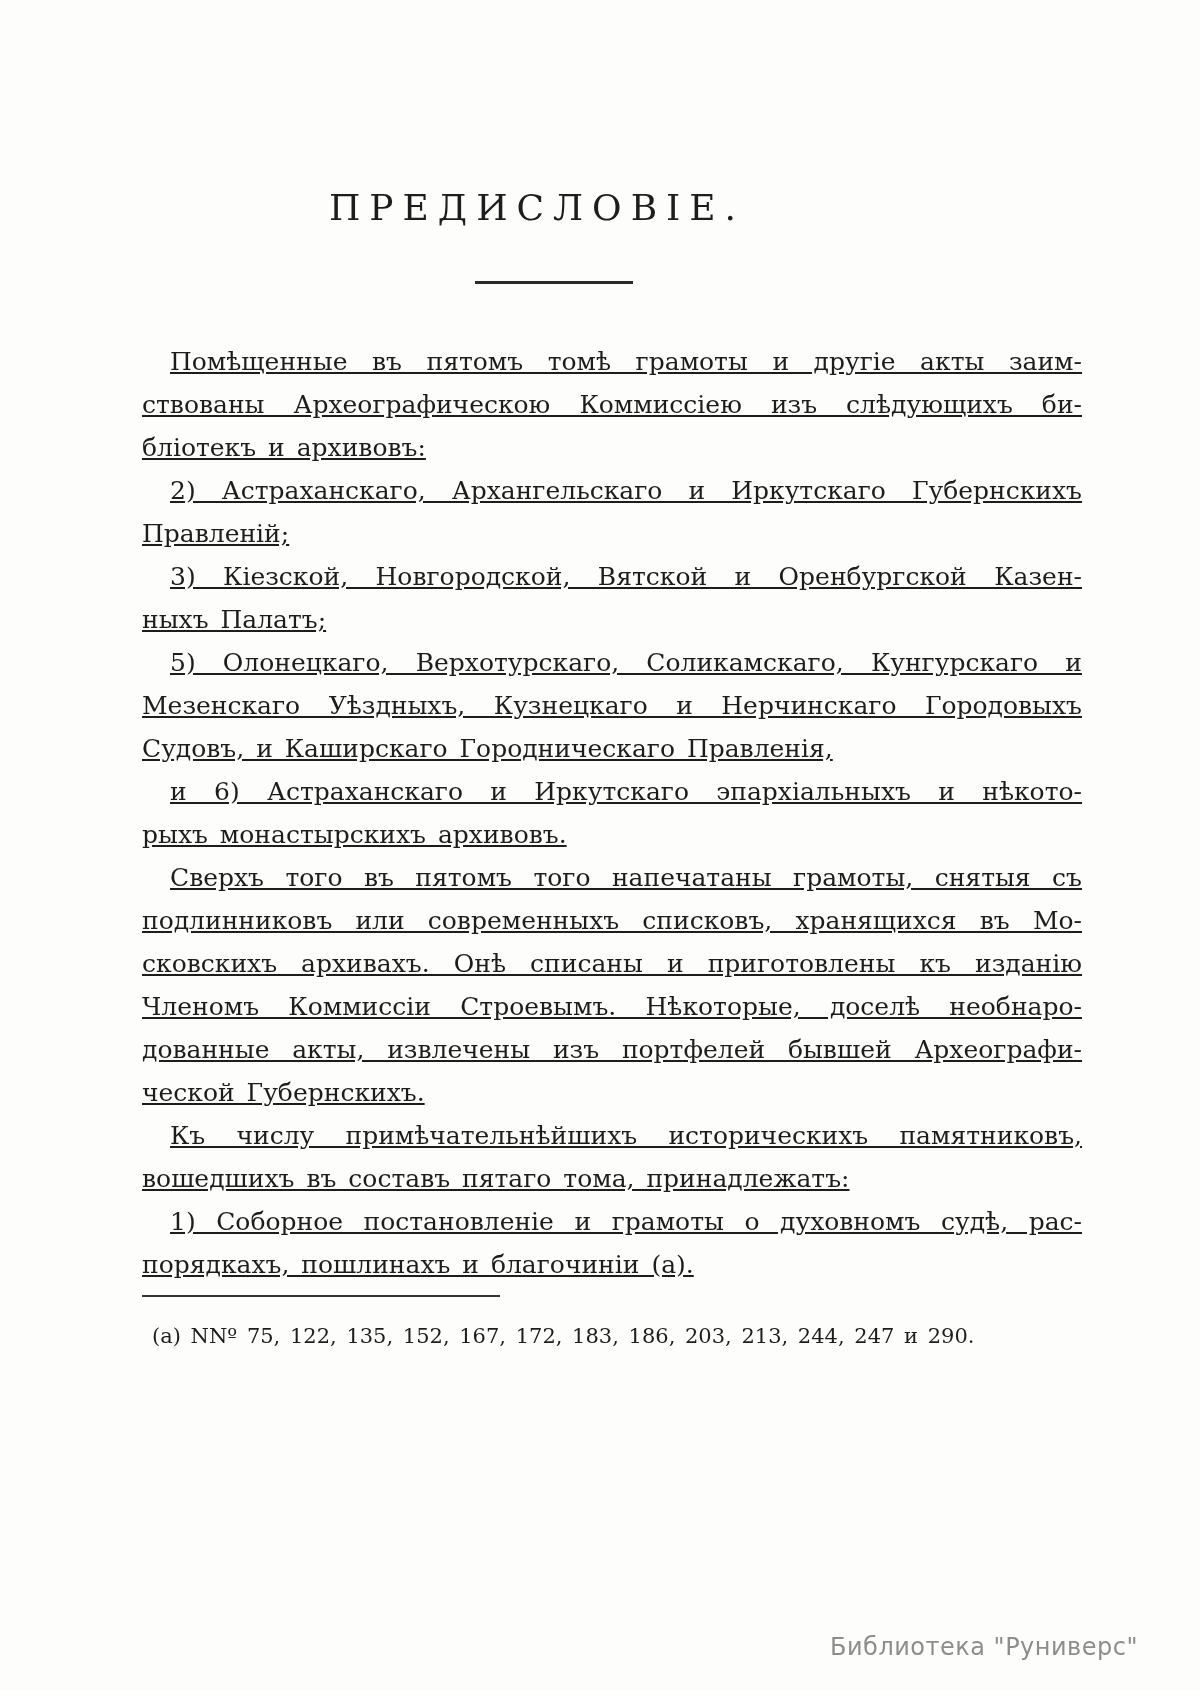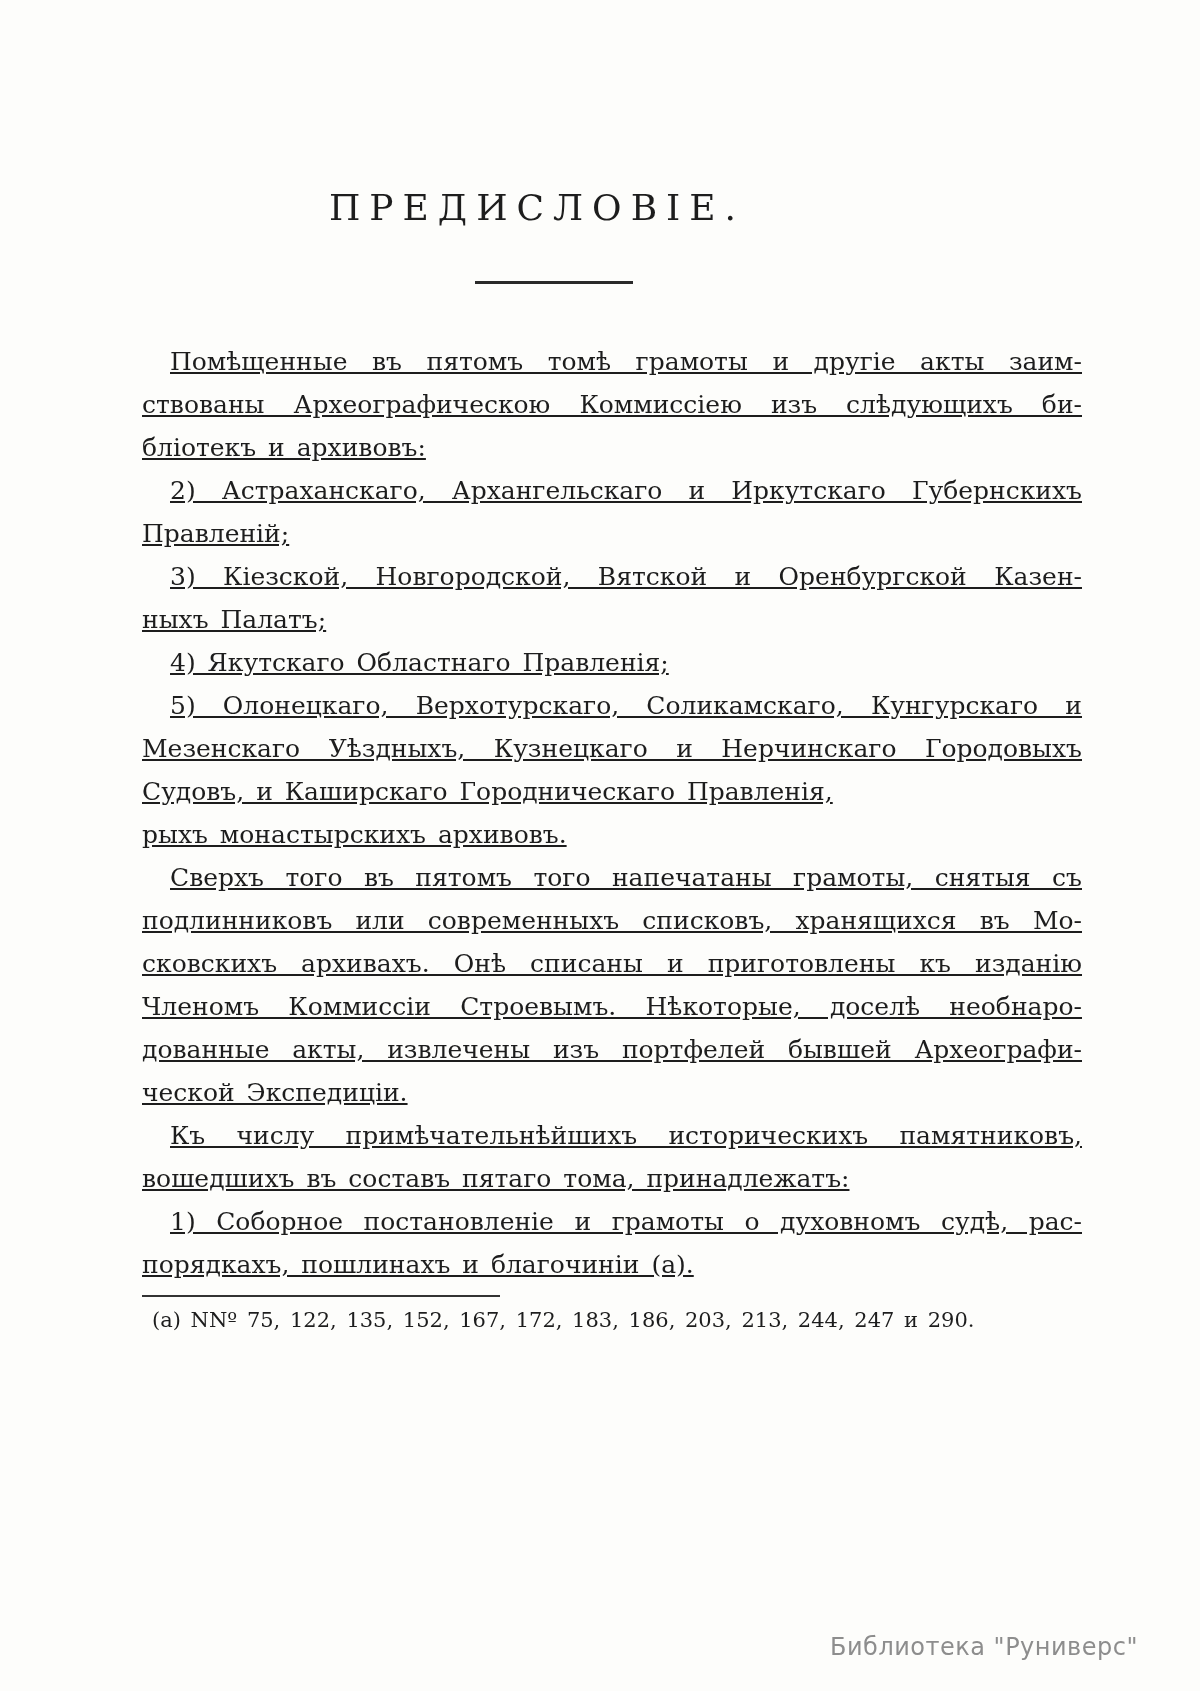--- a/index.html
+++ b/index.html
@@ -55,21 +55,21 @@
   }
   .line.ind { text-indent: 28px; }
   .sc { font-variant: small-caps; letter-spacing: 1px; }
   .fn-rule {
     margin-top: 9px;
     width: 358px;
     height: 2px;
     background: #333;
   }
   .footnote {
-    margin-top: 8px;
+    margin-top: 24px;
     padding-left: 10px;
     font-size: 21px;
     line-height: 30px;
     word-spacing: 3px;
     white-space: nowrap;
   }
   .watermark {
     position: absolute;
     right: 62px;
     bottom: 30px;
@@ -87,31 +87,31 @@
     <h1 class="title">ПРЕДИСЛОВІЕ.</h1>
     <div class="title-rule"></div>
     <div class="body-text">
         <div class="line j ind"><span>Помѣщенные въ пятомъ томѣ грамоты и другіе акты заим-</span></div>
         <div class="line j"><span>ствованы Археографическою Коммиссіею изъ слѣдующихъ би-</span></div>
         <div class="line"><span>бліотекъ и архивовъ:</span></div>
         <div class="line j ind"><span>2) Астраханскаго, Архангельскаго и Иркутскаго Губернскихъ</span></div>
         <div class="line"><span>Правленій;</span></div>
         <div class="line j ind"><span>3) Кіезской, Новгородской, Вятской и Оренбургской Казен-</span></div>
         <div class="line"><span>ныхъ Палатъ;</span></div>
-        <div class="line ind"><span>4) Якутскаго Областнаго Правленія;</span></div>
         <div class="line j ind"><span>5) Олонецкаго, Верхотурскаго, Соликамскаго, Кунгурскаго и</span></div>
         <div class="line j"><span>Мезенскаго Уѣздныхъ, Кузнецкаго и Нерчинскаго Городовыхъ</span></div>
         <div class="line"><span>Судовъ, и Каширскаго Городническаго Правленія,</span></div>
+        <div class="line j ind"><span>и 6) Астраханскаго и Иркутскаго эпархіальныхъ и нѣкото-</span></div>
         <div class="line"><span>рыхъ монастырскихъ архивовъ.</span></div>
         <div class="line j ind"><span>Сверхъ того въ пятомъ того напечатаны грамоты, снятыя съ</span></div>
         <div class="line j"><span>подлинниковъ или современныхъ списковъ, хранящихся въ Мо-</span></div>
         <div class="line j"><span>сковскихъ архивахъ. Онѣ списаны и приготовлены къ изданію</span></div>
         <div class="line j"><span>Членомъ Коммиссіи Строевымъ. Нѣкоторые, доселѣ необнаро-</span></div>
         <div class="line j"><span>дованные акты, извлечены изъ портфелей бывшей Археографи-</span></div>
-        <div class="line"><span>ческой Экспедиціи.</span></div>
+        <div class="line"><span>ческой Губернскихъ.</span></div>
         <div class="line j ind"><span>Къ числу примѣчательнѣйшихъ историческихъ памятниковъ,</span></div>
         <div class="line"><span>вошедшихъ въ составъ пятаго тома, принадлежатъ:</span></div>
         <div class="line j ind"><span>1) Соборное постановленіе и грамоты о духовномъ судѣ, рас-</span></div>
         <div class="line"><span>порядкахъ, пошлинахъ и благочиніи (а).</span></div>
       </div>
     <div class="fn-rule"></div>
     <div class="footnote">(а) NNº 75, 122, 135, 152, 167, 172, 183, 186, 203, 213, 244, 247 и 290.</div>
   </div>
   <div class="watermark">Библиотека "Руниверс"</div>
 </div>

